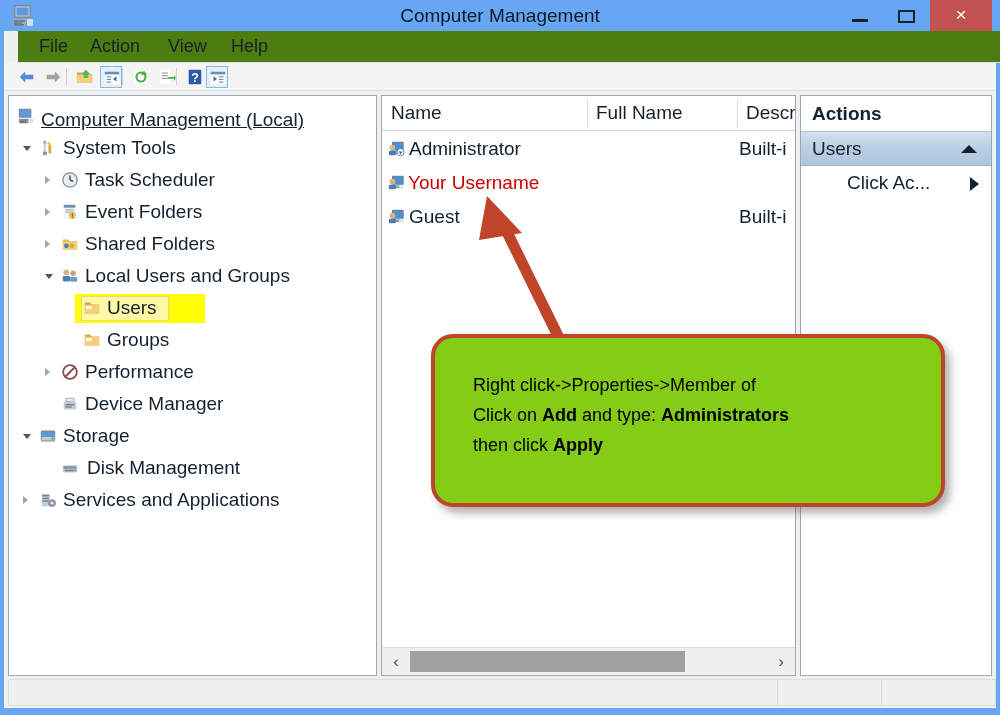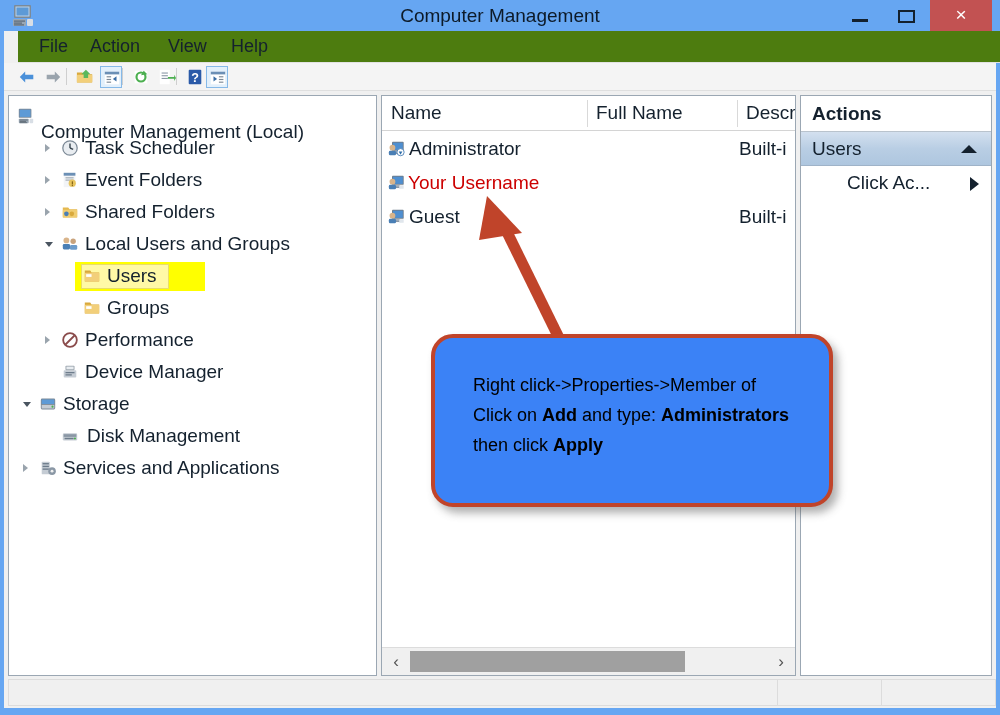--- a/index.html
+++ b/index.html
@@ -354,22 +354,22 @@
   .sb-div {
     position: absolute;
     top: 0; width: 1px; height: 25px;
     background: #dcdcdc;
   }
 
   
   #callout {
     position: absolute;
     left: 431px; top: 334px;
-    width: 402px; height: 173px;
-    background: #3b82f6;
+    width: 514px; height: 173px;
+    background: #84cc16;
     border: 4px solid #c0442a;
     border-radius: 22px;
     box-sizing: border-box;
     box-shadow: 5px 6px 9px rgba(80,80,80,0.45);
     z-index: 40;
   }
   #callout-text {
     position: absolute;
     left: 38px; top: 32px;
     font-size: 18px;
@@ -495,21 +495,32 @@
           <div class="tree-row">
             <svg viewBox="0 0 20 20" class="tnode" style="left: 8px;">
               <rect x="2" y="2" width="14" height="10" fill="#7b8a99" rx="1"></rect>
               <rect x="3" y="3" width="12" height="8" fill="#5d9ad6"></rect>
               <rect x="2" y="13" width="11" height="5" fill="#9aa7b4" rx="1"></rect>
               <rect x="3" y="14" width="9" height="0.9" fill="#59656f"></rect>
               <rect x="3" y="15.5" width="7" height="0.9" fill="#59656f"></rect>
               <rect x="3" y="17" width="8" height="0.9" fill="#59656f"></rect>
               <rect x="14" y="13" width="4" height="5" fill="#d8dee5" rx="1"></rect>
             </svg>
-            <span class="tree-label" style="position: absolute; left: 32px; top: 16px; height: 32px; line-height: 32px;">Computer Management (Local)</span>
+            <span class="tree-label" style="position: absolute; left: 32px; top: 4px; height: 32px; line-height: 32px; text-decoration: underline;">Computer Management (Local)</span>
+          </div>
+          <div class="tree-row">
+            <div class="expander exp-expanded" style="left: 14px;"></div>
+            <svg viewBox="0 0 20 20" class="tnode" style="left: 30px;">
+              <rect x="5" y="2" width="3" height="12" fill="#cfd6dd" rx="1"></rect>
+              <rect x="5" y="2" width="3" height="3" fill="#9aa4ad"></rect>
+              <polygon points="11,3 14,6 12,8 9,5" fill="#e8c45c"></polygon>
+              <rect x="10.5" y="7" width="3" height="9" fill="#d9a93c" rx="1"></rect>
+              <circle cx="6.5" cy="16" r="2.4" fill="#8f9aa4"></circle>
+            </svg>
+            <span class="tree-label" style="position: absolute; left: 54px; top: 0px; height: 32px; line-height: 32px;">System Tools</span>
           </div>
           <div class="tree-row">
             <div class="expander exp-collapsed" style="left: 36px;"></div>
             <svg viewBox="0 0 20 20" class="tnode" style="left: 52px;">
               <circle cx="10" cy="10" r="8" fill="#e9edf1" stroke="#7d8a97" stroke-width="1.4"></circle>
               <line x1="10" y1="10" x2="10" y2="5" stroke="#3b4852" stroke-width="1.6"></line>
               <line x1="10" y1="10" x2="13.5" y2="11.5" stroke="#3b4852" stroke-width="1.6"></line>
             </svg>
             <span class="tree-label" style="position: absolute; left: 76px; top: 0px; height: 32px; line-height: 32px;">Task Scheduler</span>
           </div>

